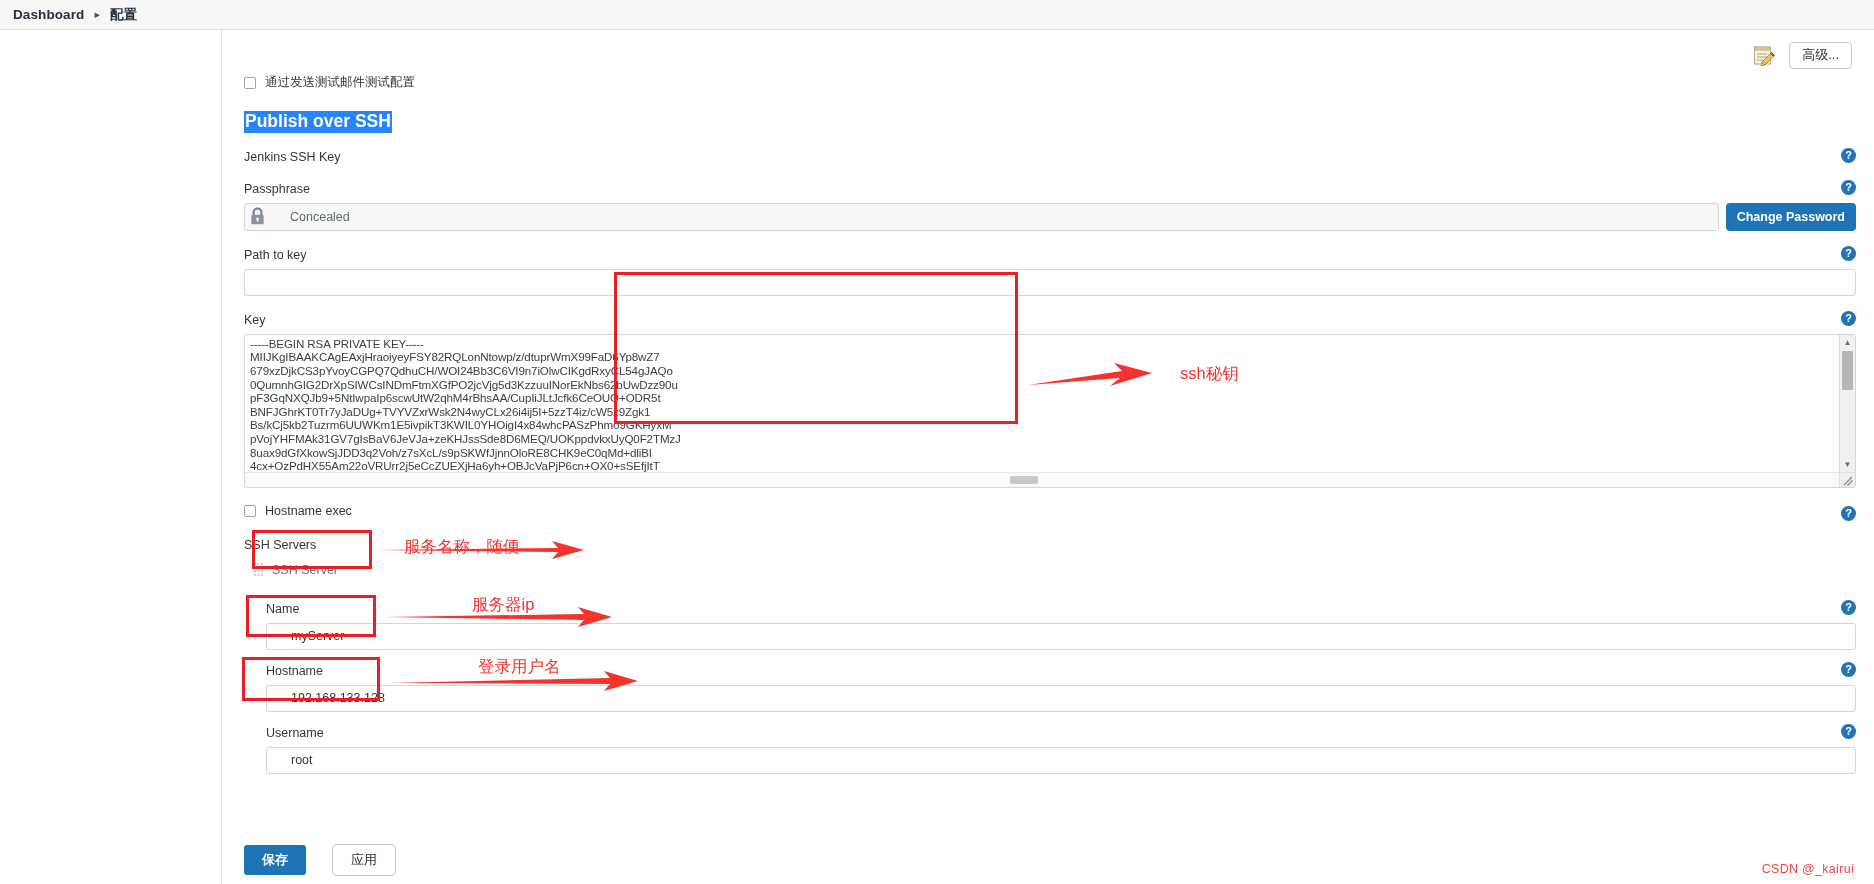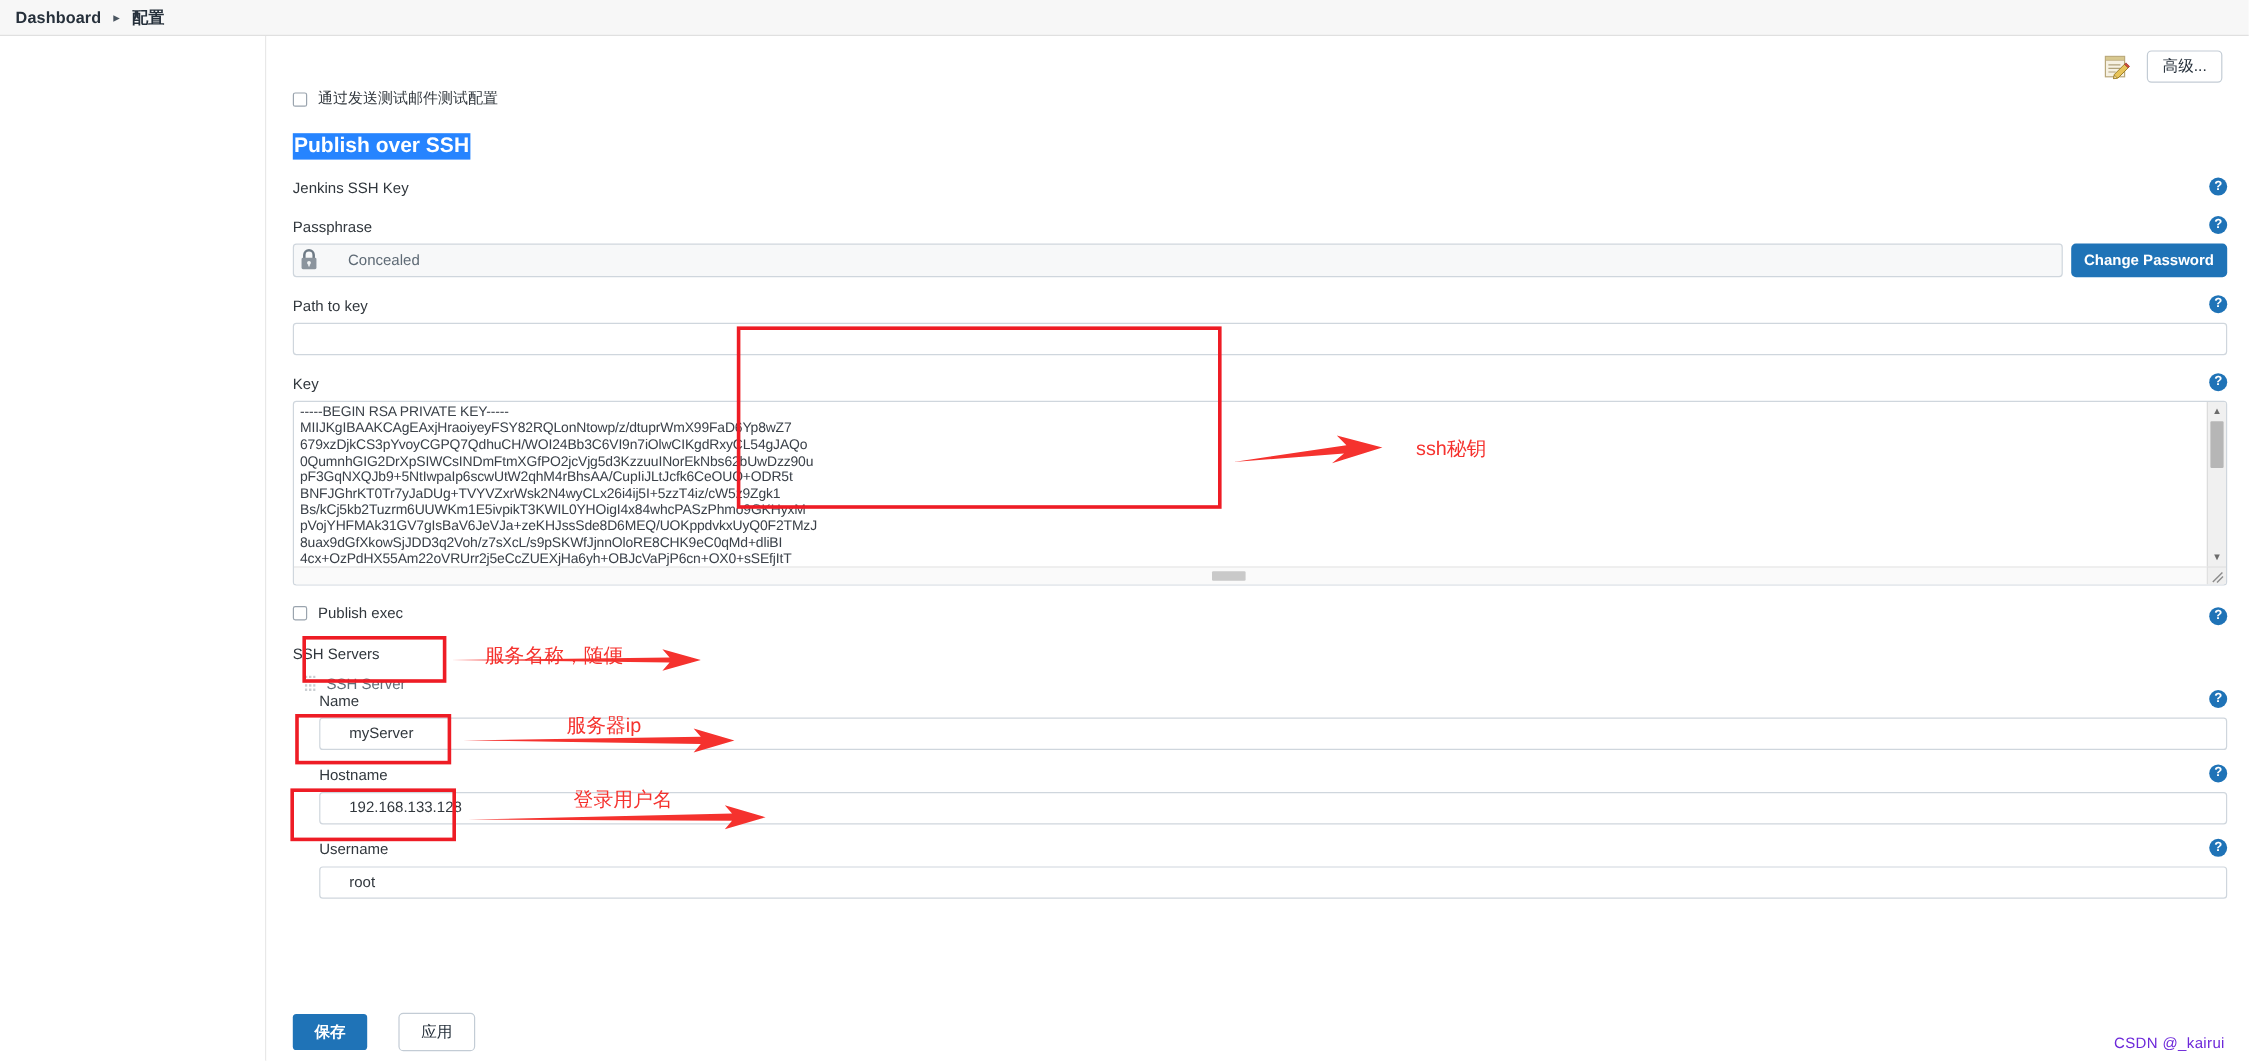--- a/index.html
+++ b/index.html
@@ -246,21 +246,21 @@
 
   
   .servers-head {
     font-size: 12.5px;
     color: #31373d;
     margin: 20px 0 11px;
   }
   .server-card { position: relative; padding-left: 10px; }
   .server-title-row {
     display: flex; align-items: center; gap: 9px;
-    margin-bottom: 0;
+    margin-bottom: 25px;
   }
   .grip {
     width: 9px; height: 13px;
     display: block;
     cursor: grab;
   }
   .server-title { font-size: 12.5px; color: #626c76; }
   .indent { padding-left: 12px; }
 
   
@@ -306,21 +306,21 @@
     border-radius: 4px;
     font-size: 13px;
     padding: 6px 18px;
     cursor: pointer;
     font-family: "Liberation Sans", sans-serif;
   }
   .watermark {
     position: absolute;
     right: 20px;
     bottom: 8px;
-    color: #6d28d9;
+    color: #ef4444;
     font-size: 12.5px;
     letter-spacing: .3px;
   }
 </style>
 </head>
 <body>
 
 <div class="topbar">
   <span class="crumb-link">Dashboard</span>
   <span class="crumb-sep">▸</span>
@@ -422,21 +422,21 @@
               <line x1="4" y1="12" x2="12" y2="4" stroke="#8b8b8b" stroke-width="1.2"></line>
               <line x1="7.5" y1="12.5" x2="12.5" y2="7.5" stroke="#8b8b8b" stroke-width="1.2"></line>
             </svg>
           </div>
         </div>
       </div>
 
       <div class="field-block" style="margin-top:16px;margin-bottom:0;">
         <div class="row-check" style="margin-bottom:0;">
           <span class="cbx"></span>
-          <span class="cbx-label">Publish exec</span>
+          <span class="cbx-label">Hostname exec</span>
         </div>
         <span class="help" style="top:2px;">?</span>
       </div>
 
       <div class="servers-head">SSH Servers</div>
 
       <div class="server-card">
         <div class="server-title-row">
           <span>
             <svg class="grip" viewBox="0 0 9 13" xmlns="http://www.w3.org/2000/svg">

